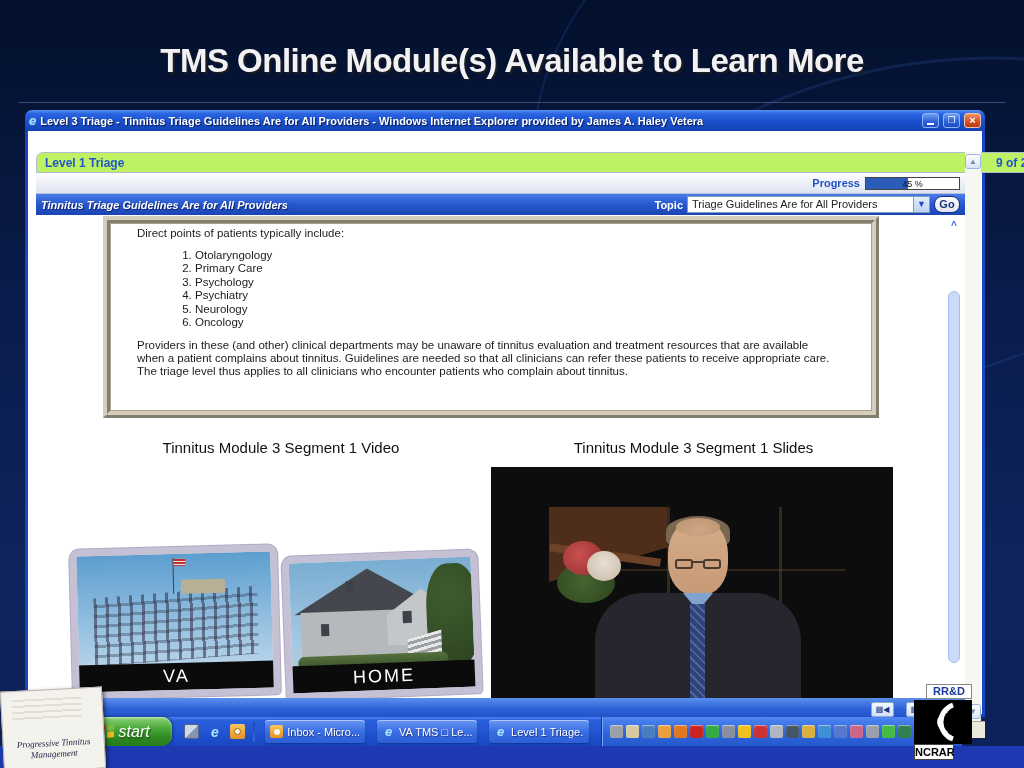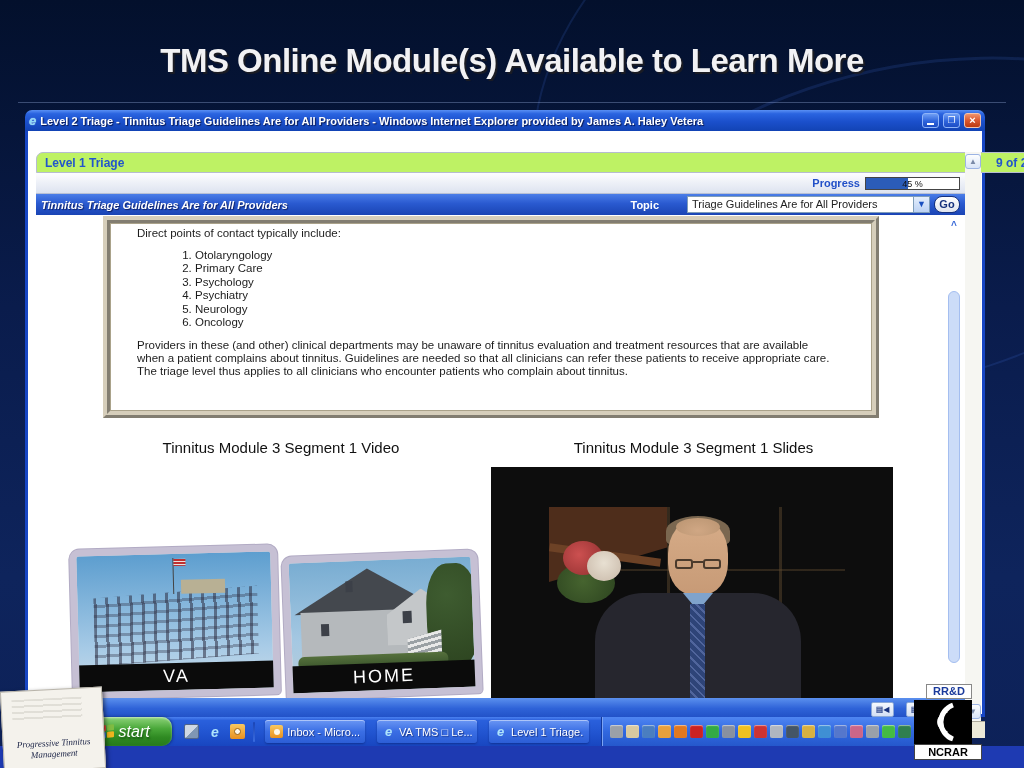--- a/index.html
+++ b/index.html
@@ -46,21 +46,21 @@
   .prog-fill { position:absolute; left:0; top:0; bottom:0; background:#2b5cb8; }
   .prog-txt { position:absolute; left:0; top:0; width:100%; height:100%; text-align:center;
               font-size:9px; line-height:12px; color:#111; }
   .topic-row { position:absolute; left:8px; top:63px; width:929px; height:21px;
                background:linear-gradient(180deg,#4a7de8 0%,#2a5ad0 45%,#1a44b4 100%);
                display:flex; align-items:center; padding:0 5px; }
   .topic-title { color:#fff; font-size:11px; font-weight:bold; text-shadow:1px 1px 1px rgba(0,0,40,.6);font-style:italic; }
   .topic-right { margin-left:auto; display:flex; align-items:center; gap:4px; }
   .topic-lbl { color:#fff; font-size:11px; font-weight:bold; }
   .select { position:relative; width:243px; height:17px; background:#fff; border:1px solid #7f9db9;
-            font-size:11px; color:#222; line-height:15px; padding-left:4px; white-space:nowrap; overflow:hidden;margin-left:24px; }
+            font-size:11px; color:#222; line-height:15px; padding-left:4px; white-space:nowrap; overflow:hidden; }
   .sel-btn { position:absolute; right:0; top:0; width:16px; height:15px;
              background:linear-gradient(180deg,#e4eefc,#bcd2f4); border-left:1px solid #7f9db9;
              color:#1a50c0; font-size:9px; text-align:center; line-height:14px; }
   .go-btn { width:26px; height:17px; background:linear-gradient(180deg,#fff,#e0e4ee); border:1px solid #16317d;
             color:#16317d; font-size:11px; font-weight:bold; text-align:center; line-height:15px; border-radius:8px; }
 
   .content { position:absolute; left:8px; top:84px; width:911px; height:483px; background:#fff; overflow:hidden; }
 
   .panel { position:absolute; left:67px; top:1px; width:776px; height:202px;
            border:7px ridge #d6cebb; background:#fff; box-shadow:inset 0 0 0 1px #aaa28a;
@@ -215,38 +215,38 @@
   .pam-lines { position:absolute; left:10px; top:8px; width:70px; height:22px;
                background:repeating-linear-gradient(180deg,#d8d6ce 0 2px,transparent 2px 6px); opacity:.7; }
   .pam-txt { position:absolute; left:0; bottom:10px; width:100%; text-align:center;
              font-family:"Liberation Serif", serif; font-style:italic; font-size:9px; line-height:11px; color:#20284a; }
 
   .logo-stack { position:absolute; left:910px; top:684px; width:64px; }
   .rrd { margin-left:16px; width:46px; height:15px; background:#fff; border:1px solid #888;
          color:#1a3a9c; font-size:11px; font-weight:bold; text-align:center; line-height:13px; }
   .swirl-box { width:58px; height:44px; background:#000; margin-top:1px; margin-left:4px;
                display:flex; align-items:center; justify-content:center; }
-  .ncrar { width:68px; height:16px; background:#fff; border:1px solid #444; margin-left:4px;
+  .ncrar { width:40px; height:16px; background:#fff; border:1px solid #444; margin-left:4px;
            color:#000; font-size:11px; font-weight:bold; text-align:center; line-height:14px; }
 
   .ibeam { position:absolute; left:22px; top:699px; color:#000; font-size:13px; font-weight:bold; }
 </style>
 </head>
 <body>
 
 <div class="slide">
   <div class="swoosh sw1"></div>
   <div class="swoosh sw2"></div>
   <div class="slide-title">TMS Online Module(s) Available to Learn More</div>
   <div class="title-rule"></div>
 
   <div class="window">
     <div class="titlebar">
       <span class="ie-e">e</span>
-      <span class="tb-text">Level 2 Triage - Tinnitus Triage Guidelines Are for All Providers - Windows Internet Explorer provided by James A. Haley Vetera</span>
+      <span class="tb-text">Level 3 Triage - Tinnitus Triage Guidelines Are for All Providers - Windows Internet Explorer provided by James A. Haley Vetera</span>
       <span class="tb-btn">
           <span class="g-min"></span>
         </span>
       <span class="tb-btn">
           <span class="g-restore">❐</span>
         </span>
       <span class="tb-btn close">
           <span class="g-close">×</span>
         </span>
     </div>
@@ -272,21 +272,21 @@
           <span class="select">
             <span>Triage Guidelines Are for All Providers</span>
             <span class="sel-btn">▼</span>
           </span>
           <span class="go-btn">Go</span>
         </span>
       </div>
 
       <div class="content">
         <div class="panel">
-          <div class="intro">Direct points of contact typically include:</div>
+          <div class="intro">Direct points of patients typically include:</div>
           <ol>
             <li>Otolaryngology</li>
             <li>Primary Care</li>
             <li>Psychology</li>
             <li>Psychiatry</li>
             <li>Neurology</li>
             <li>Oncology</li>
           </ol>
           <div class="para">Providers in these (and other) clinical departments may be unaware of tinnitus evaluation and treatment resources that are available when a patient complains about tinnitus. Guidelines are needed so that all clinicians can refer these patients to receive appropriate care. The triage level thus applies to all clinicians who encounter patients who complain about tinnitus.</div>
         </div>

